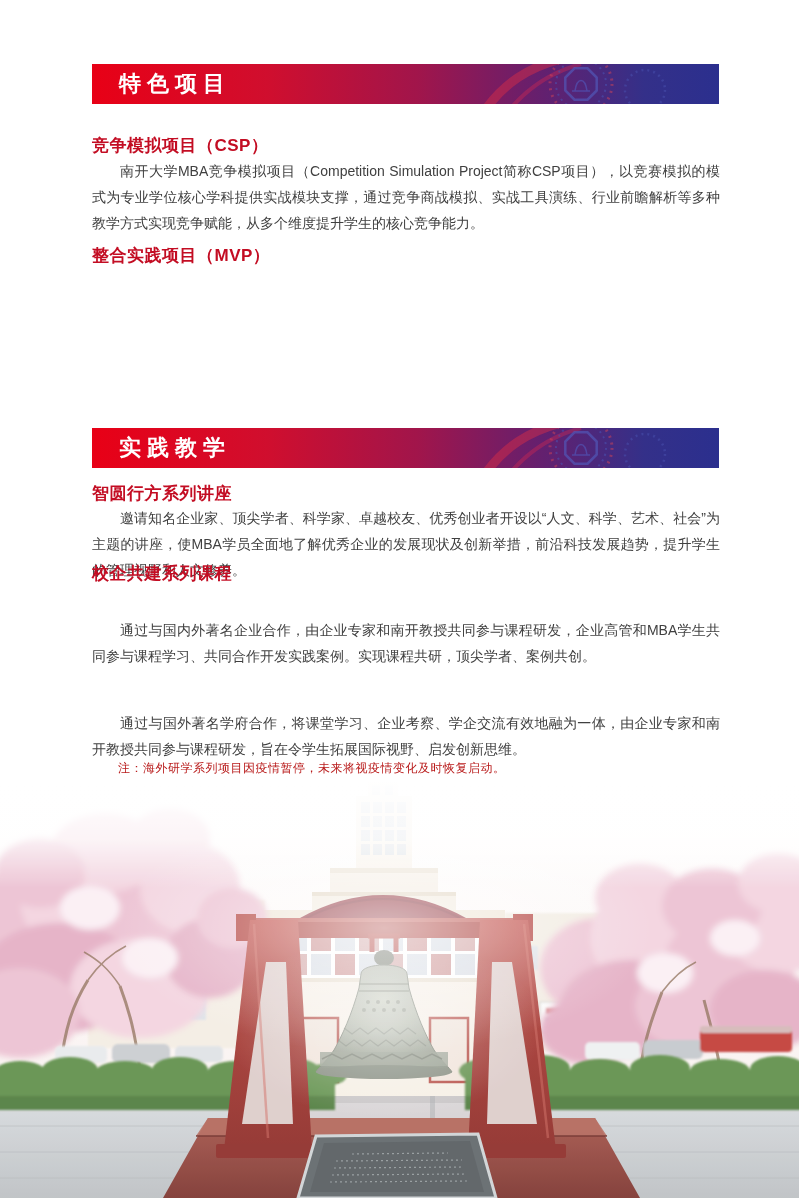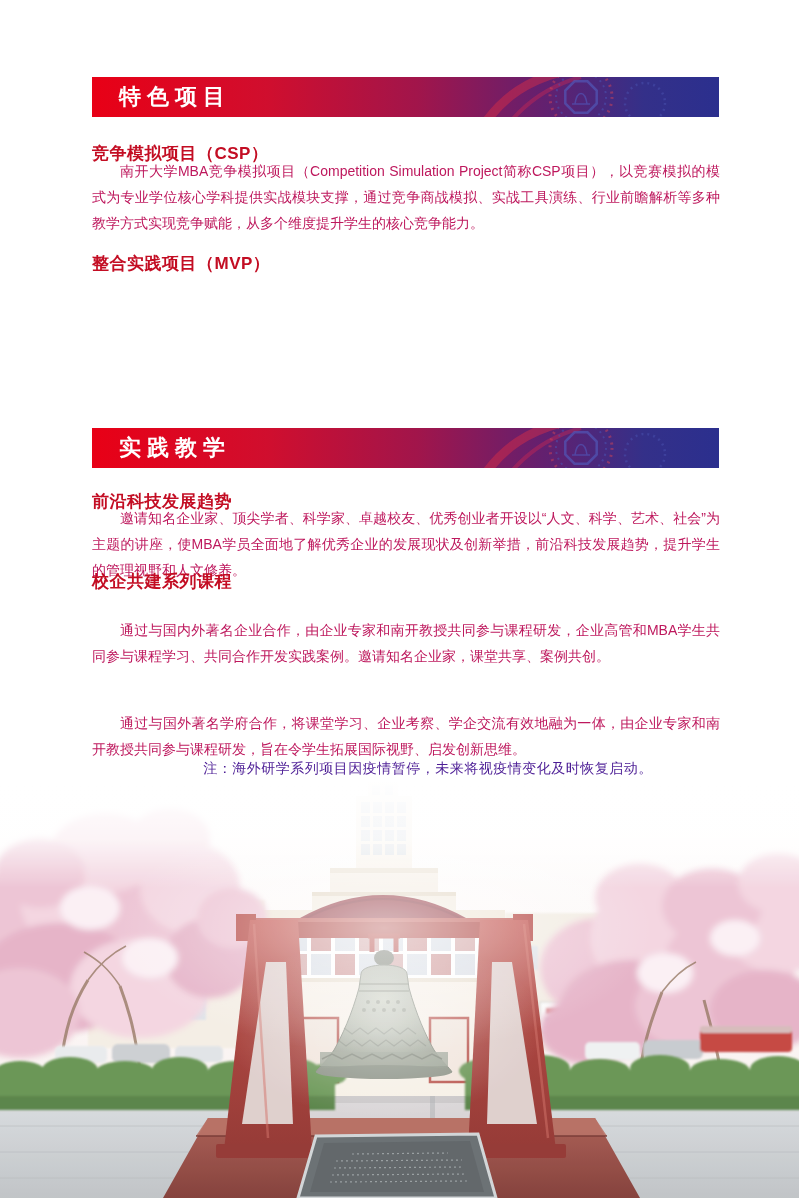--- a/index.html
+++ b/index.html
@@ -7,42 +7,41 @@
     position:relative;width:799px;height:1198px;margin:0 auto;
     background:#ffffff;overflow:hidden;
     font-family:"Liberation Sans",sans-serif;
   }
   .banner{
     position:absolute;left:92px;width:627px;height:40px;box-sizing:border-box;
     background:linear-gradient(90deg,#e80016 0%,#d00e2e 28%,#a1154b 52%,#63206f 72%,#343089 88%,#2b2f8e 100%);
     color:#ffffff;font-size:22px;font-weight:bold;letter-spacing:6px;
     line-height:40px;padding-left:27px;overflow:hidden;
   }
-  #banner-featured{top:77px;}
+  #banner-featured{top:64px;}
   #banner-practice{top:428px;}
   .banner .emblem{position:absolute;right:36px;top:0;width:210px;height:40px;}
   .h-red{
     position:absolute;left:92px;width:628px;
-    color:#c30d23;font-size:17px;font-weight:bold;letter-spacing:.5px;margin-top:8px;
+    color:#c30d23;font-size:17px;font-weight:bold;letter-spacing:.5px;
   }
   .para{
     position:absolute;left:92px;width:628px;
-    color:#be185d;font-size:14px;line-height:26px;
+    color:#404040;font-size:14px;line-height:26px;
     text-align:justify;text-indent:2em;margin:0;
   }
   #h-csp{top:134px;} #p-csp{top:158px;}
   #h-mvp{top:244px;} #p-mvp{top:268px;}
   #h-lect{top:482px;} #p-lect{top:505px;}
   #h-course{top:562px;} #p-course{top:617px;}
   #h-oversea{top:688px;} #p-oversea{top:710px;}
   .note{
     position:absolute;left:118px;top:760px;width:620px;
-    color:#4c1d95;font-size:14px;letter-spacing:.5px;
+    color:#b91c1c;font-size:12px;letter-spacing:.5px;
     font-family:"DejaVu Serif",serif;
-    text-align:center;
   }
   #photo{position:absolute;left:0;top:778px;width:799px;height:420px;}
 </style>
 </head>
 <body>
 
 <div id="page">
 
   <div class="banner" id="banner-featured">
     <span>特色项目</span>
@@ -68,25 +67,25 @@
       <path d="M8,52 C30,18 58,2 92,-6" stroke="#dd2f45" stroke-width="9" fill="none" opacity="0.45"></path>
       <path d="M30,54 C52,24 78,8 108,0" stroke="#d2294f" stroke-width="4" fill="none" opacity="0.4"></path>
       <circle cx="108" cy="20" r="31" stroke="#cf4458" stroke-width="3" fill="none" stroke-dasharray="2 5" opacity="0.5"></circle>
       <circle cx="108" cy="20" r="25" stroke="#4a52b0" stroke-width="2" fill="none" stroke-dasharray="2 4" opacity="0.55"></circle>
       <polygon points="123.7,26.5 114.5,35.7 101.5,35.7 92.3,26.5 92.3,13.5 101.5,4.3 114.5,4.3 123.7,13.5" stroke="#525abc" stroke-width="2.5" fill="none" opacity="0.65"></polygon>
       <path d="M102,27 C104,13 112,13 114,27 Z M99,27 L117,27" stroke="#525abc" stroke-width="1.6" fill="none" opacity="0.6"></path>
       <circle cx="172" cy="26" r="20" stroke="#4a52b0" stroke-width="2.5" fill="none" stroke-dasharray="2 4" opacity="0.5"></circle>
     </svg>
   </div>
 
-  <div class="h-red" id="h-lect">前沿科技发展趋势</div>
+  <div class="h-red" id="h-lect">智圆行方系列讲座</div>
   <p class="para" id="p-lect">邀请知名企业家、顶尖学者、科学家、卓越校友、优秀创业者开设以“人文、科学、艺术、社会”为主题的讲座，使MBA学员全面地了解优秀企业的发展现状及创新举措，前沿科技发展趋势，提升学生的管理视野和人文修养。</p>
 
   <div class="h-red" id="h-course">校企共建系列课程</div>
-  <p class="para" id="p-course">通过与国内外著名企业合作，由企业专家和南开教授共同参与课程研发，企业高管和MBA学生共同参与课程学习、共同合作开发实践案例。邀请知名企业家，课堂共享、案例共创。</p>
+  <p class="para" id="p-course">通过与国内外著名企业合作，由企业专家和南开教授共同参与课程研发，企业高管和MBA学生共同参与课程学习、共同合作开发实践案例。实现课程共研，顶尖学者、案例共创。</p>
 
   <p class="para" id="p-oversea">通过与国外著名学府合作，将课堂学习、企业考察、学企交流有效地融为一体，由企业专家和南开教授共同参与课程研发，旨在令学生拓展国际视野、启发创新思维。</p>
 
   <div class="note">注：海外研学系列项目因疫情暂停，未来将视疫情变化及时恢复启动。</div>
 
   <svg id="photo" viewBox="0 0 799 420" preserveAspectRatio="none" aria-hidden="true">
     <defs>
       <linearGradient id="skyG" x1="0" y1="0" x2="0" y2="1">
         <stop offset="0" stop-color="#ffffff"></stop>
           <stop offset="1" stop-color="#f9f1ef"></stop>

